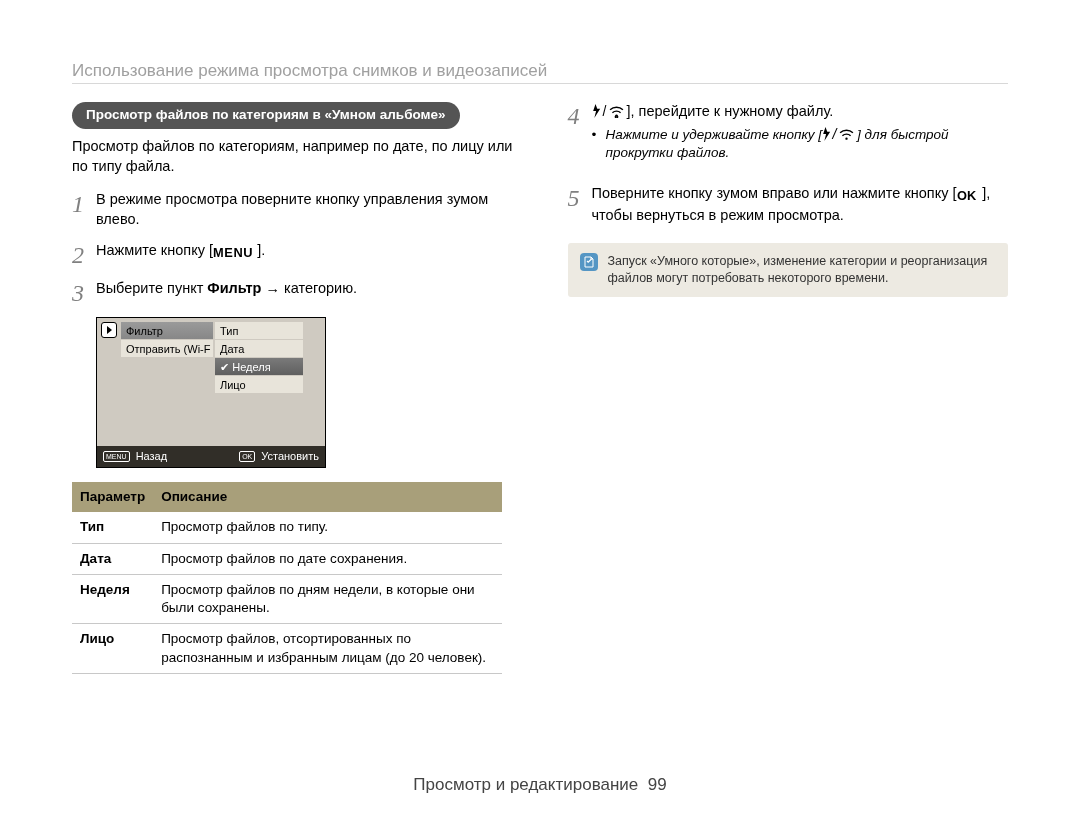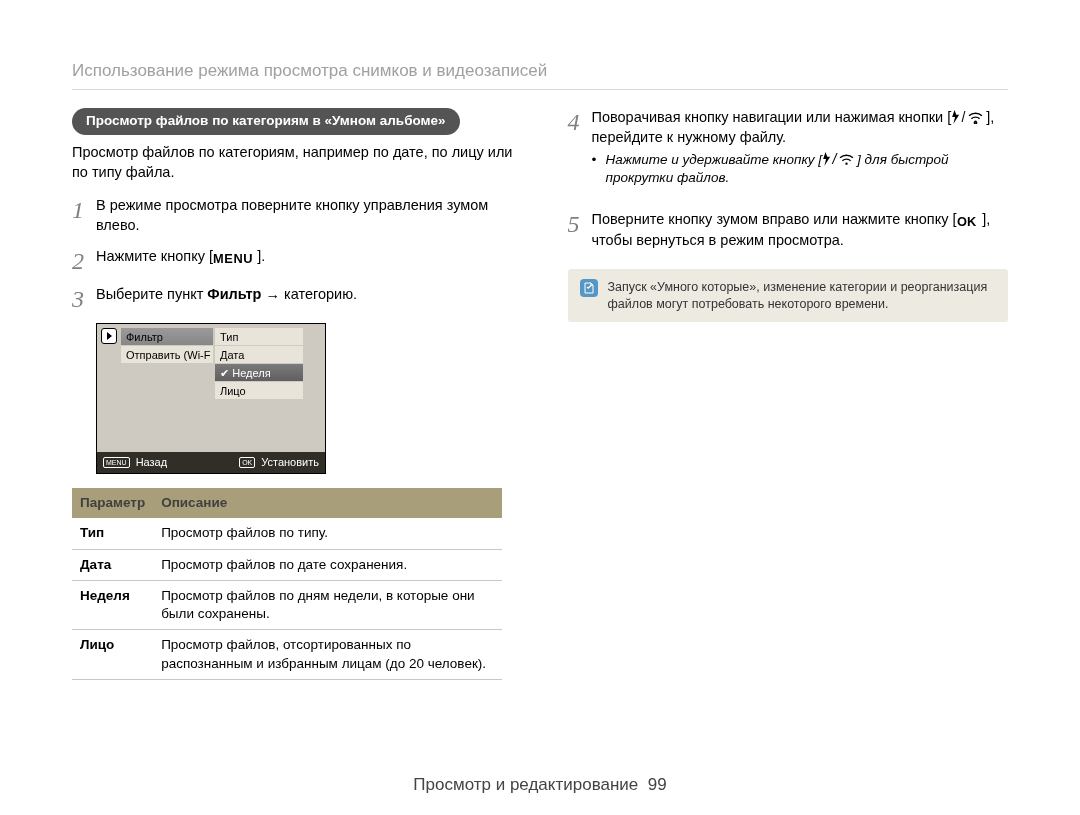--- a/index.html
+++ b/index.html
@@ -14,21 +14,20 @@
     color: #000;
     font-size: 14.5px;
     line-height: 1.35;
   }
   .page {
     padding: 60px 72px 0 72px;
   }
   .header-title {
     color: #a0a0a0;
     font-size: 17px;
-    padding-bottom: 6px;
     border-bottom: 1px solid #d8d8d8;
     margin-bottom: 18px;
   }
   .cols {
     display: flex;
     gap: 55px;
   }
   .col {
     flex: 1;
     min-width: 0;
@@ -130,21 +129,21 @@
   
   table.params { border-collapse: collapse; width: 430px; margin-left: 0; }
   table.params th, table.params td {
     text-align: left;
     font-size: 13.5px;
     padding: 6px 8px;
     vertical-align: top;
   }
   table.params thead th {
     background: #a89f7a;
-    color: #404040;
+    color: #000000;
     font-weight: bold;
   }
   table.params thead th:first-child { width: 70px; }
   table.params tbody td { border-bottom: 1px solid #c8c8c8; }
   table.params tbody td:first-child { font-weight: bold; }
 
   
   .sub-bullet {
     margin: 4px 0 10px 0;
     padding-left: 14px;
@@ -279,21 +278,21 @@
             <td>Просмотр файлов, отсортированных по распознанным и избранным лицам (до 20 человек).</td>
           </tr>
         </tbody>
       </table>
     </div>
 
     <div class="col">
       <div class="step">
         <div class="step-num">4</div>
         <div class="step-body">
-          <span>Поворачивая кнопку навигации или нажимая кнопки [</span><span><svg class="inl" viewBox="0 0 30 12">
+          <span><svg class="inl" viewBox="0 0 30 12">
                 <path d="M3 0 L1 6 L3.5 6 L2 12 L7 4 L4.5 4 Z" fill="#000"></path>
                 <text x="9" y="10" font-size="12">/</text>
                 <g transform="translate(15,0)">
                   <path d="M6 10 a1 1 0 1 0 0.001 0 M2.5 7.5 a5 5 0 0 1 7 0 M0.5 5 a8 8 0 0 1 11 0" fill="none" stroke="#000" stroke-width="1.2"></path>
                   <circle cx="6" cy="10" r="1" fill="#000"></circle>
                 </g>
               </svg></span><span>], перейдите к нужному файлу.</span>
           <div class="sub-bullet">
             <span>Нажмите и удерживайте кнопку [</span><span><svg class="inl" viewBox="0 0 30 12">
                   <path d="M3 0 L1 6 L3.5 6 L2 12 L7 4 L4.5 4 Z" fill="#000"></path>

